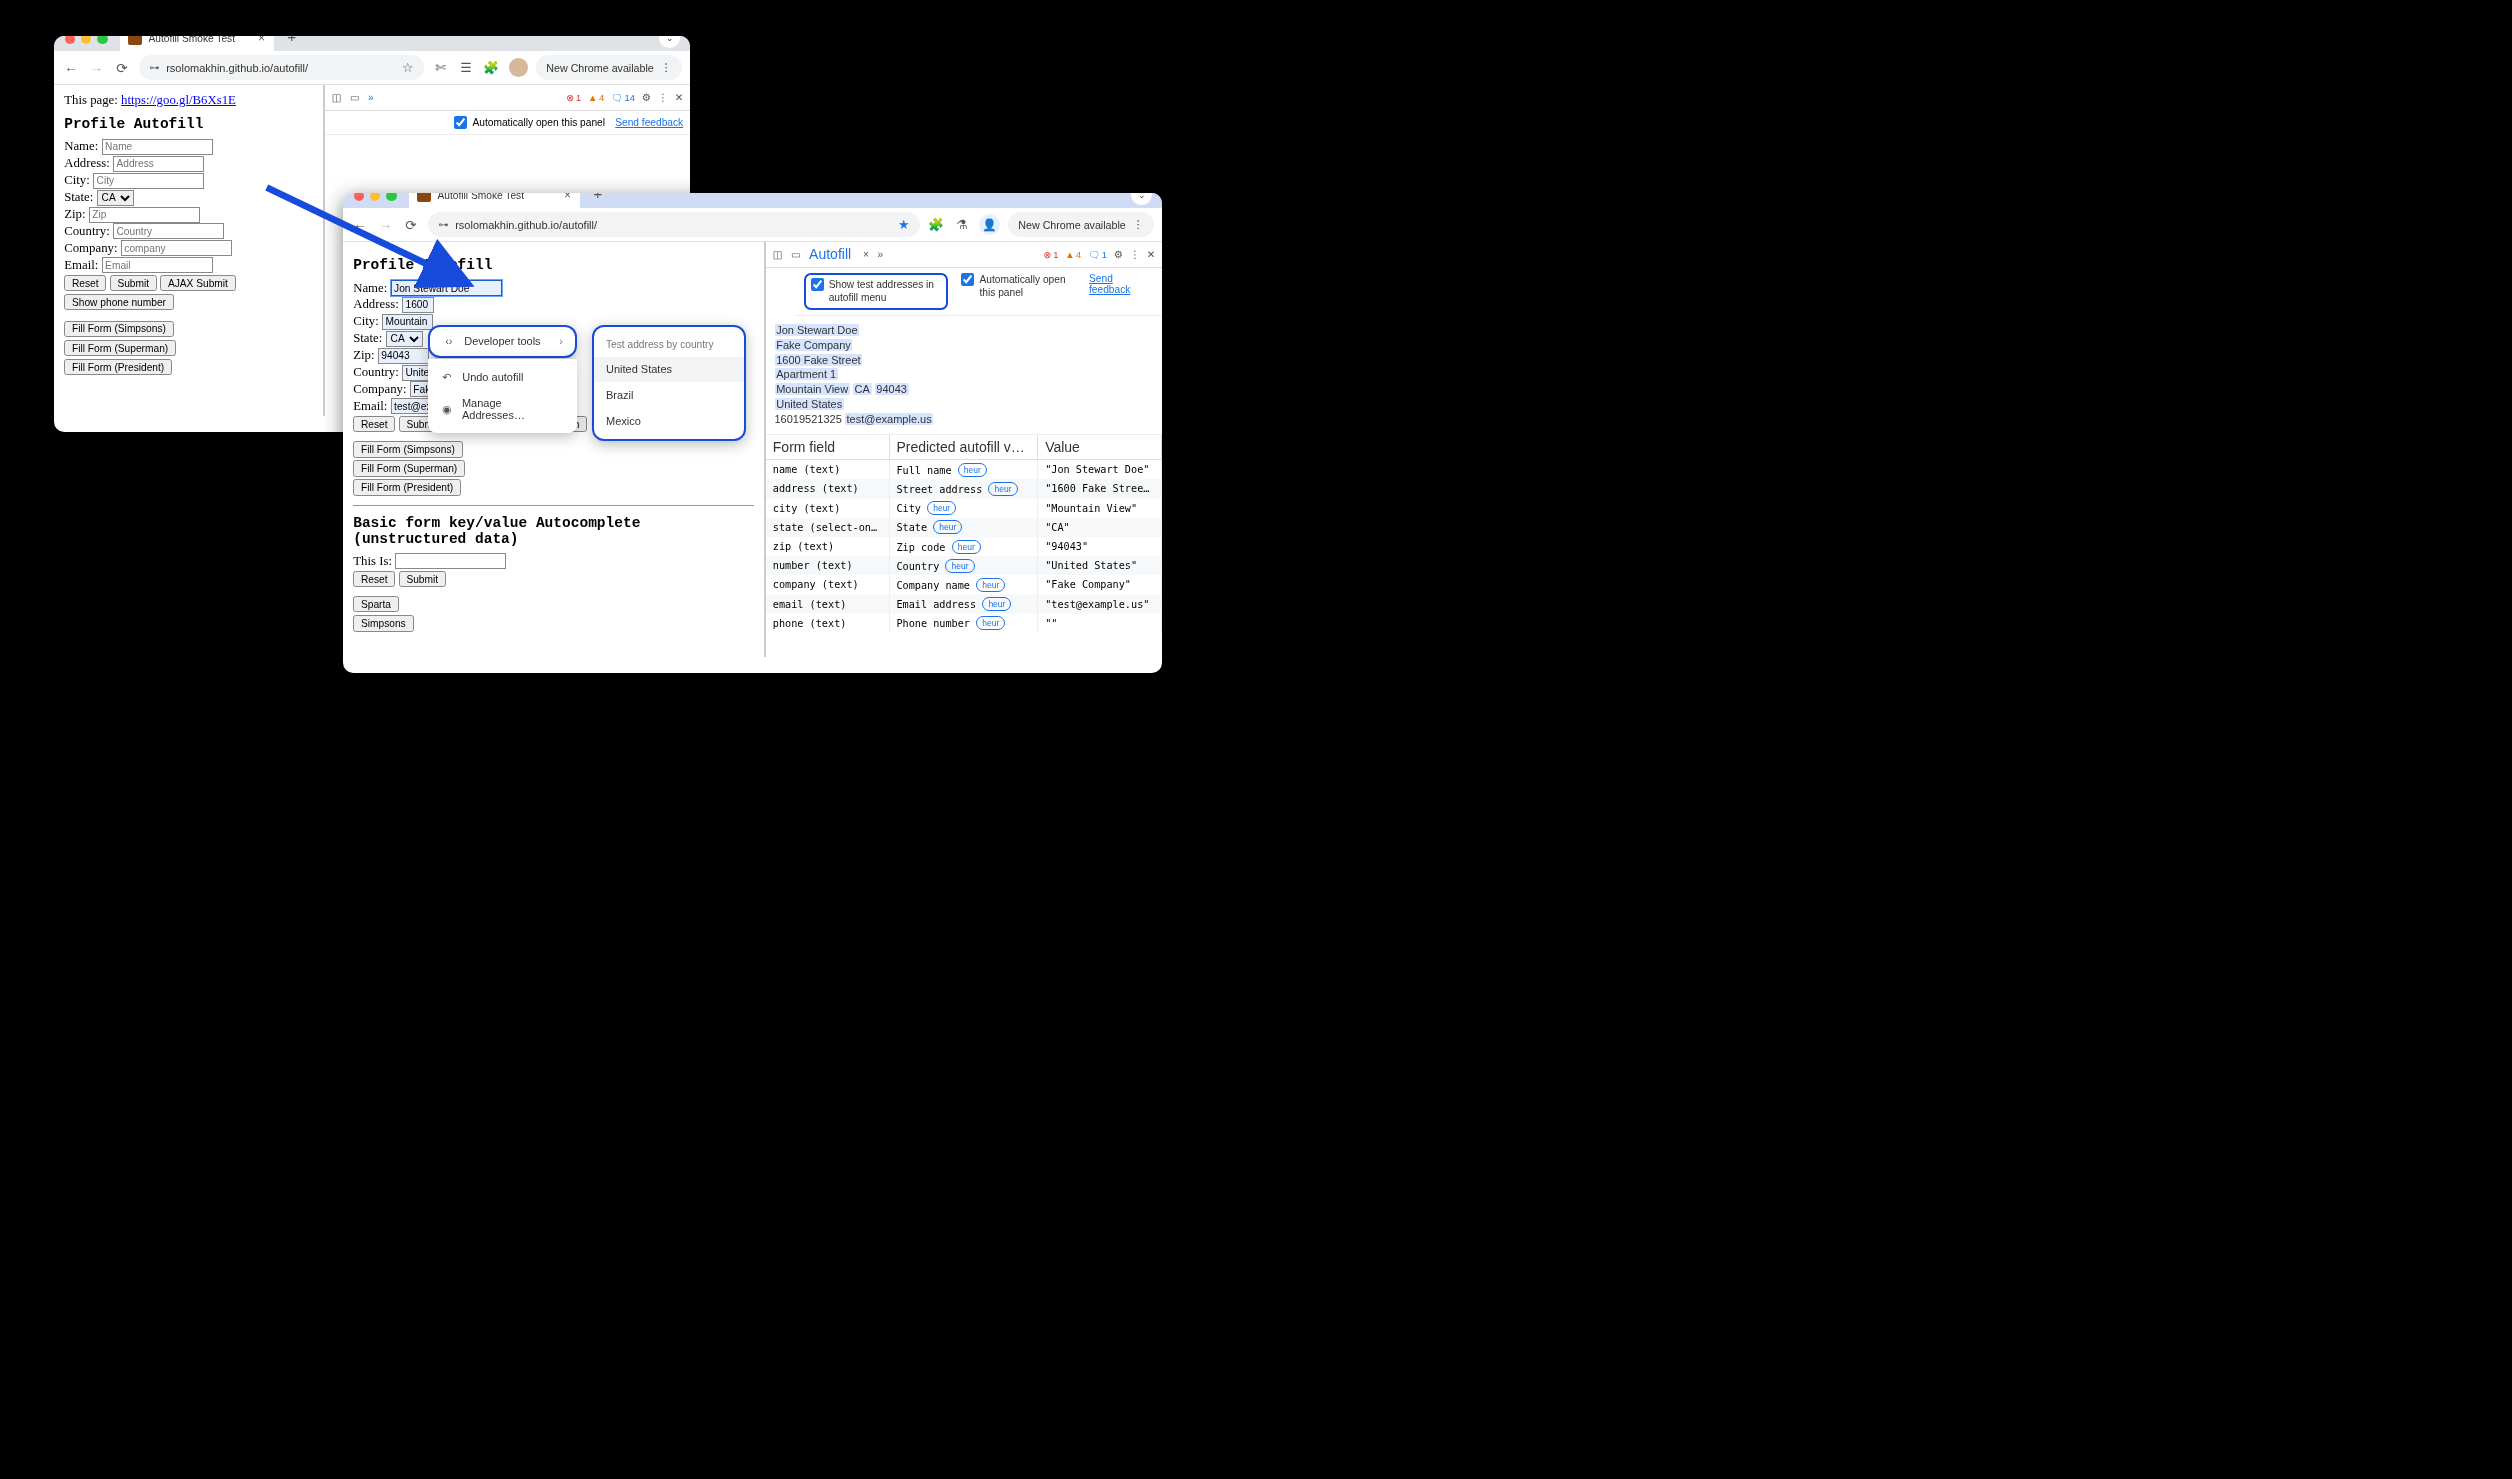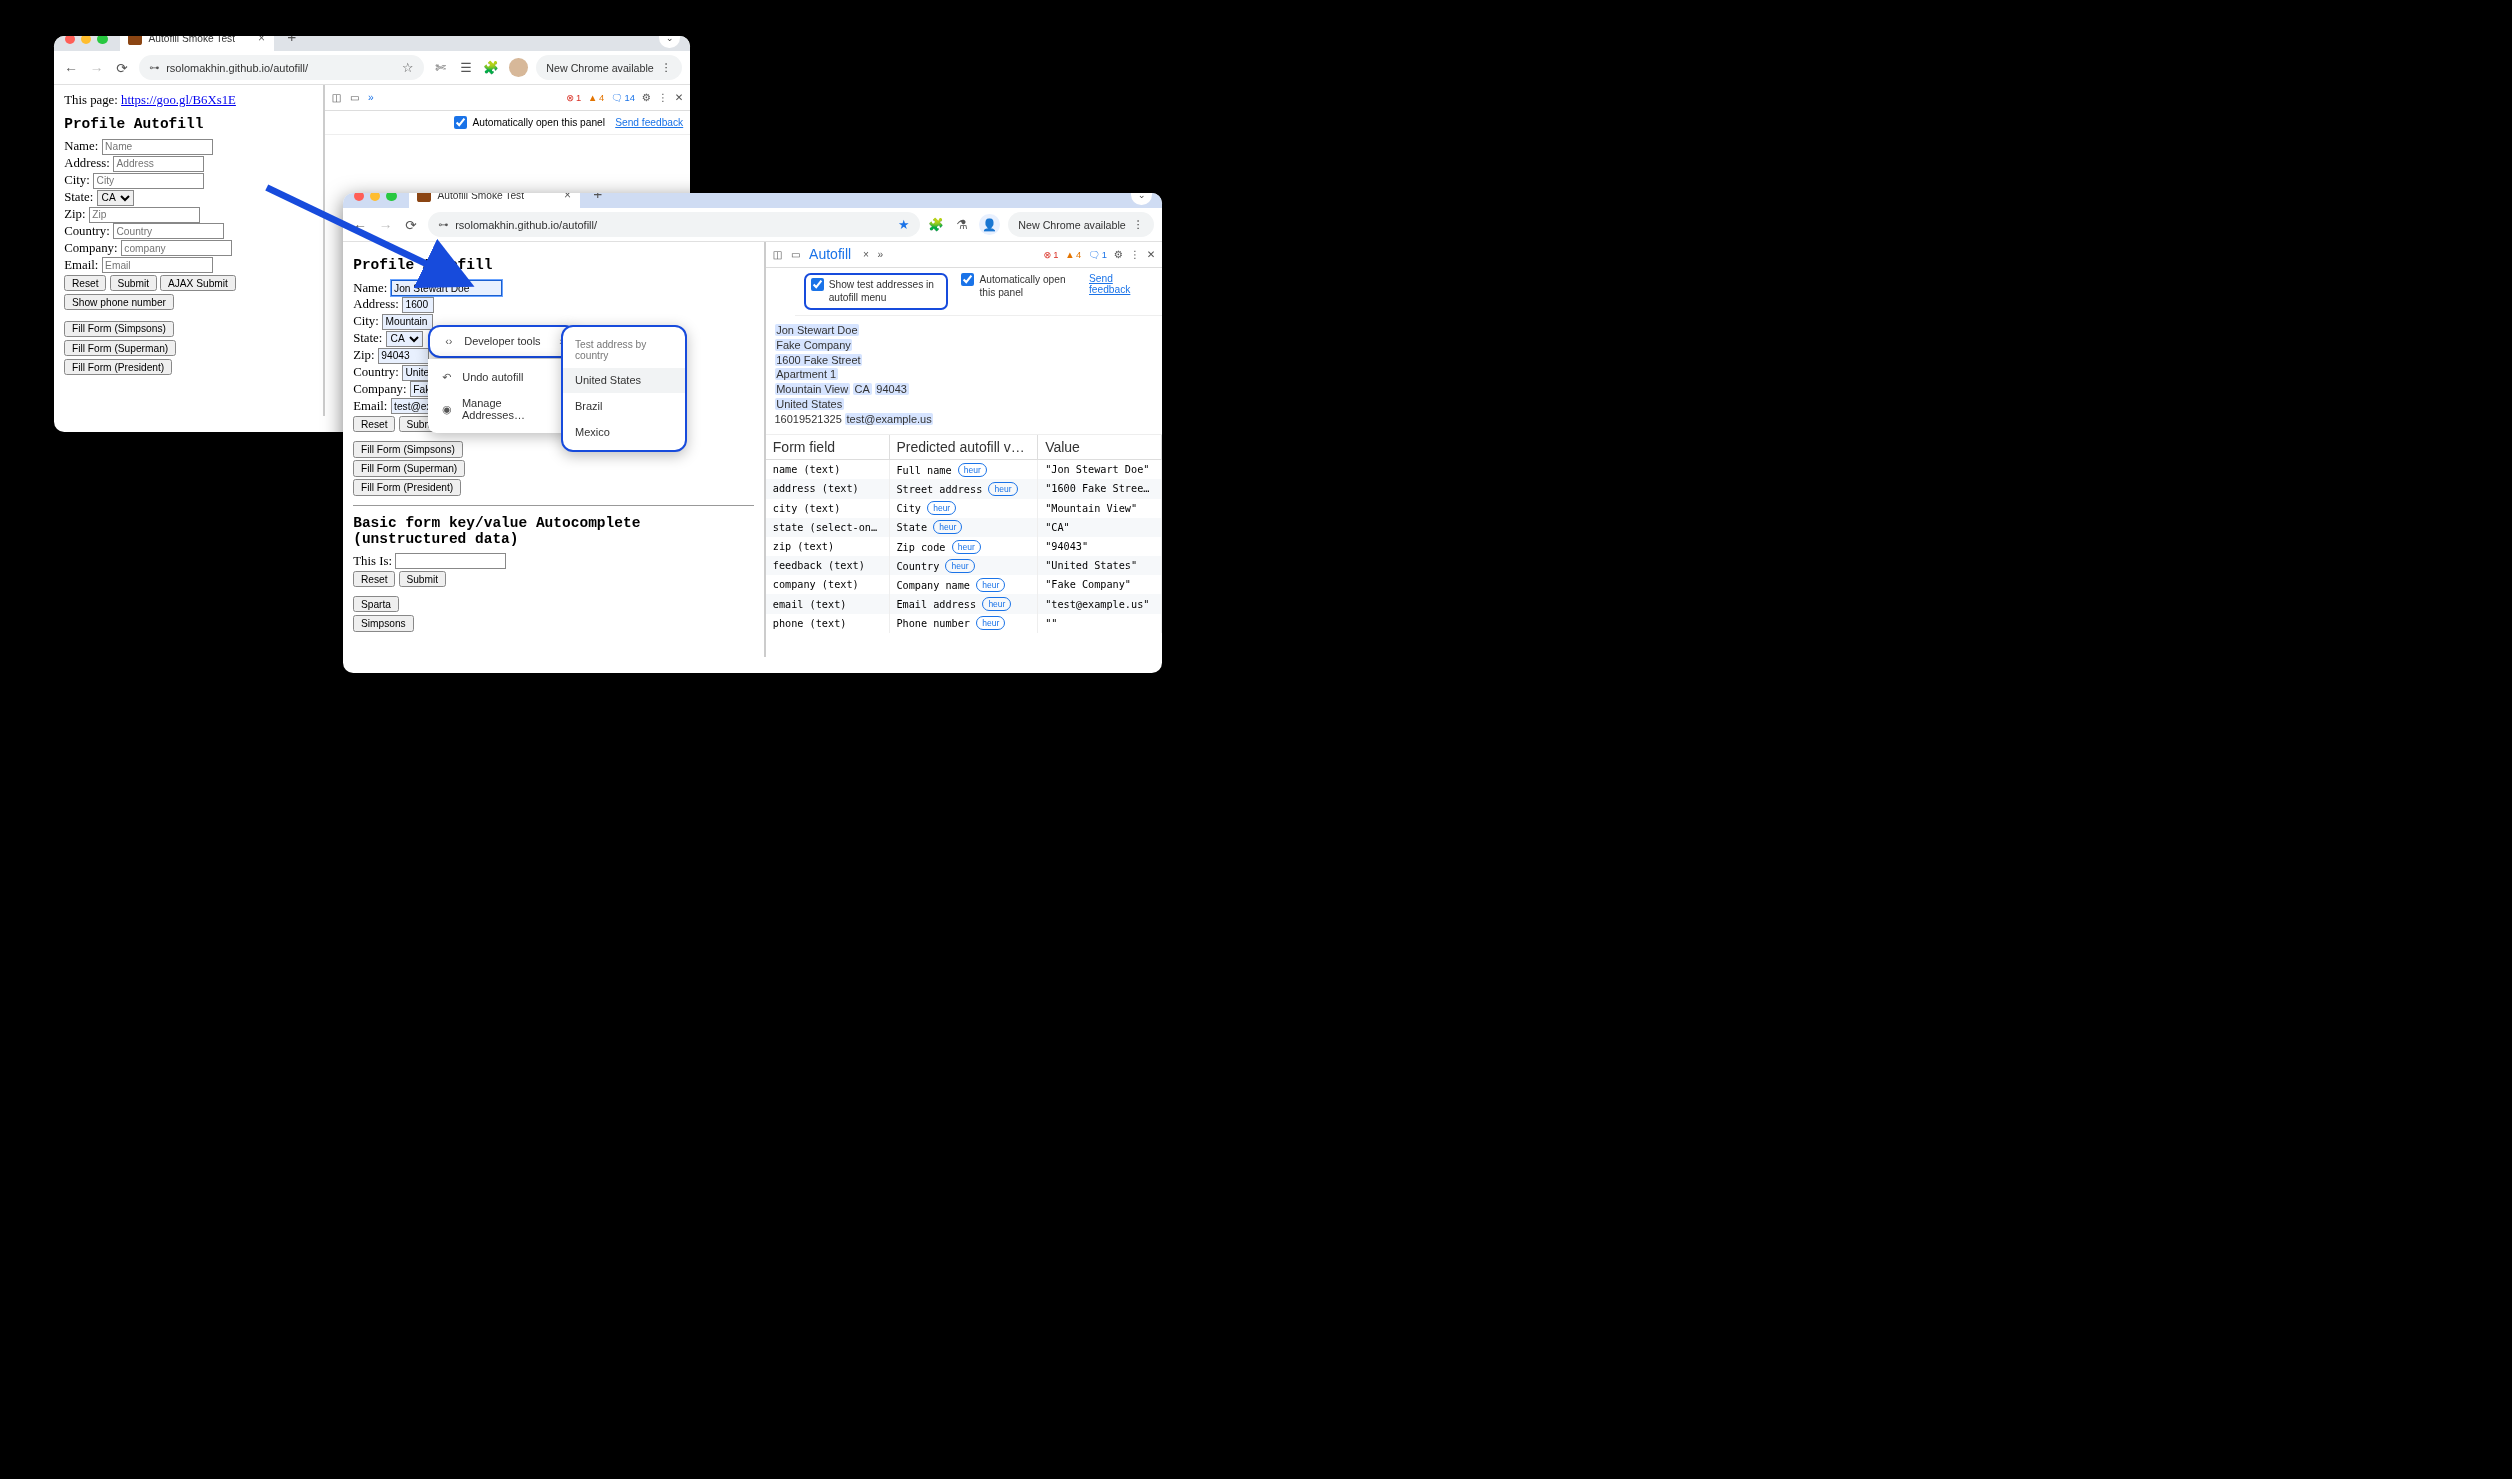--- a/index.html
+++ b/index.html
@@ -420,21 +420,21 @@
                 <td>state (select-on…</td>
                 <td>State <span class="heur">heur</span></td>
                 <td>"CA"</td>
               </tr>
               <tr>
                 <td>zip (text)</td>
                 <td>Zip code <span class="heur">heur</span></td>
                 <td>"94043"</td>
               </tr>
               <tr>
-                <td>feedback (text)</td>
+                <td>number (text)</td>
                 <td>Country <span class="heur">heur</span></td>
                 <td>"United States"</td>
               </tr>
               <tr>
                 <td>company (text)</td>
                 <td>Company name <span class="heur">heur</span></td>
                 <td>"Fake Company"</td>
               </tr>
               <tr>
                 <td>email (text)</td>
@@ -463,21 +463,21 @@
     <div class="dd-item">
       <span class="dd-ico">↶</span>
       <span>Undo autofill</span>
     </div>
     <div class="dd-item">
       <span class="dd-ico">◉</span>
       <span>Manage Addresses…</span>
     </div>
   </div>
 
-  <div class="dropdown menu-hl" style="left:218px;top:132px;width:126px">
+  <div class="dropdown menu-hl" style="left:249px;top:132px;width:154px">
     <div class="dd-header">Test address by country</div>
     <div class="dd-item hover">
         <span>United States</span>
       </div>
     <div class="dd-item">
         <span>Brazil</span>
       </div>
     <div class="dd-item">
         <span>Mexico</span>
       </div>

